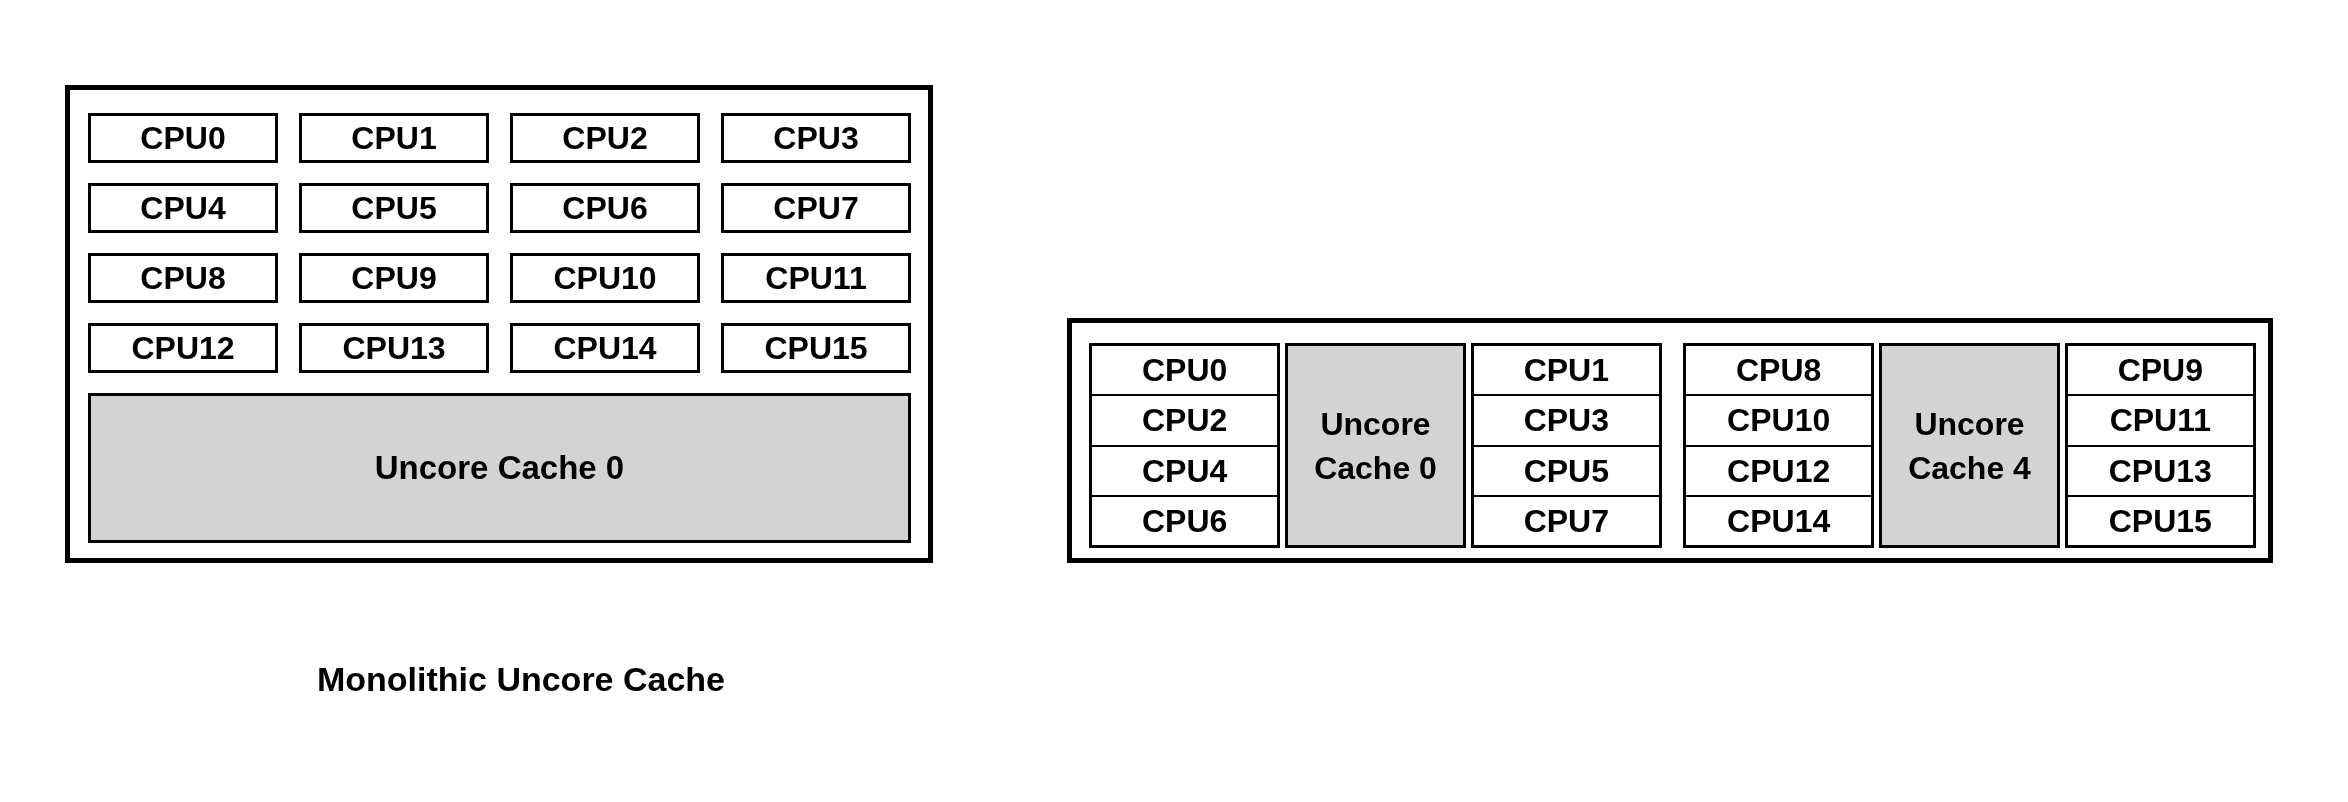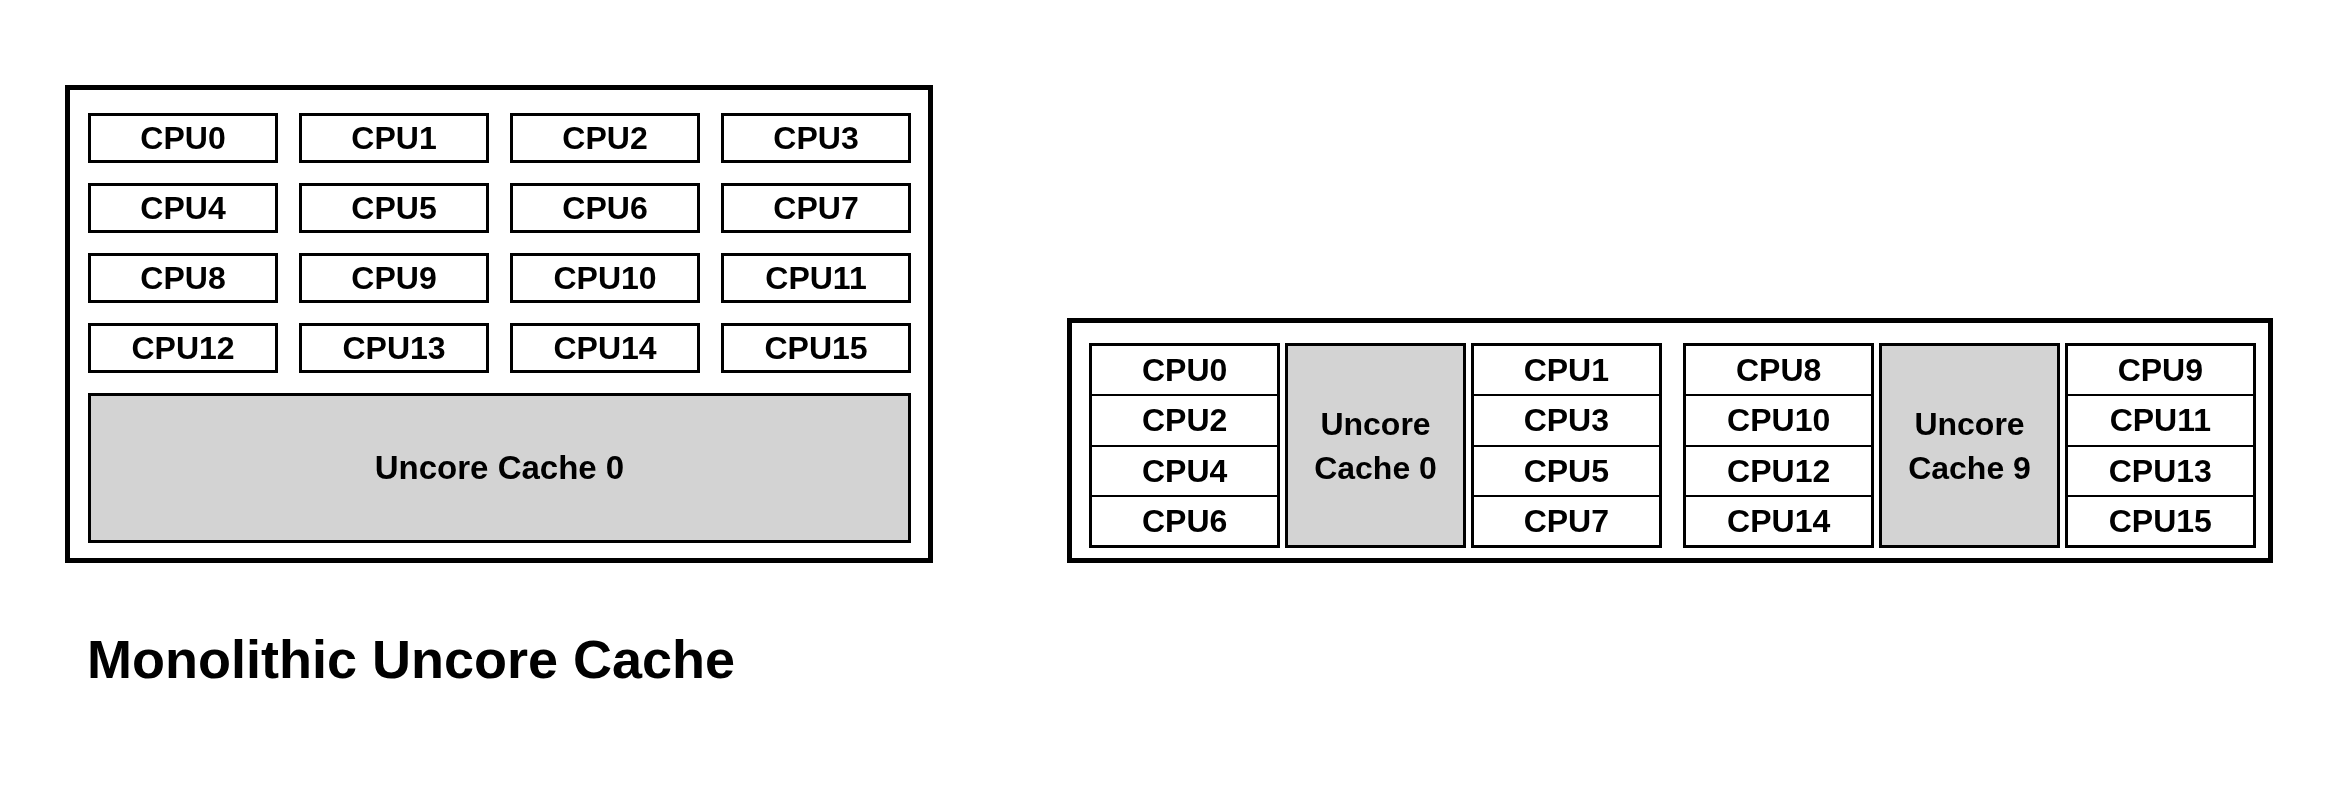--- a/index.html
+++ b/index.html
@@ -103,22 +103,23 @@
     justify-content: center;
     text-align: center;
     font-size: 32px;
     line-height: 44px;
     padding: 0 18px;
   }
 
   
   .caption {
     position: absolute;
-    top: 632px;
-    font-size: 54px;
+    top: 652px;
+    text-align: center;
+    font-size: 34px;
     line-height: 54px;
     white-space: nowrap;
   }
   .caption-mono { left: 87px;  width: 868px; }
   .caption-split { left: 1104px; width: 1200px; }
 </style>
 </head>
 <body>
 
 <div class="canvas">
@@ -164,21 +165,21 @@
       </div>
     </div>
 
     <div class="cluster">
       <div class="cpu-col">
         <div class="cpu-cell">CPU8</div>
         <div class="cpu-cell">CPU10</div>
         <div class="cpu-cell">CPU12</div>
         <div class="cpu-cell">CPU14</div>
       </div>
-      <div class="split-cache">Uncore Cache 9</div>
+      <div class="split-cache">Uncore Cache 4</div>
       <div class="cpu-col">
         <div class="cpu-cell">CPU9</div>
         <div class="cpu-cell">CPU11</div>
         <div class="cpu-cell">CPU13</div>
         <div class="cpu-cell">CPU15</div>
       </div>
     </div>
 
   </div>
 

